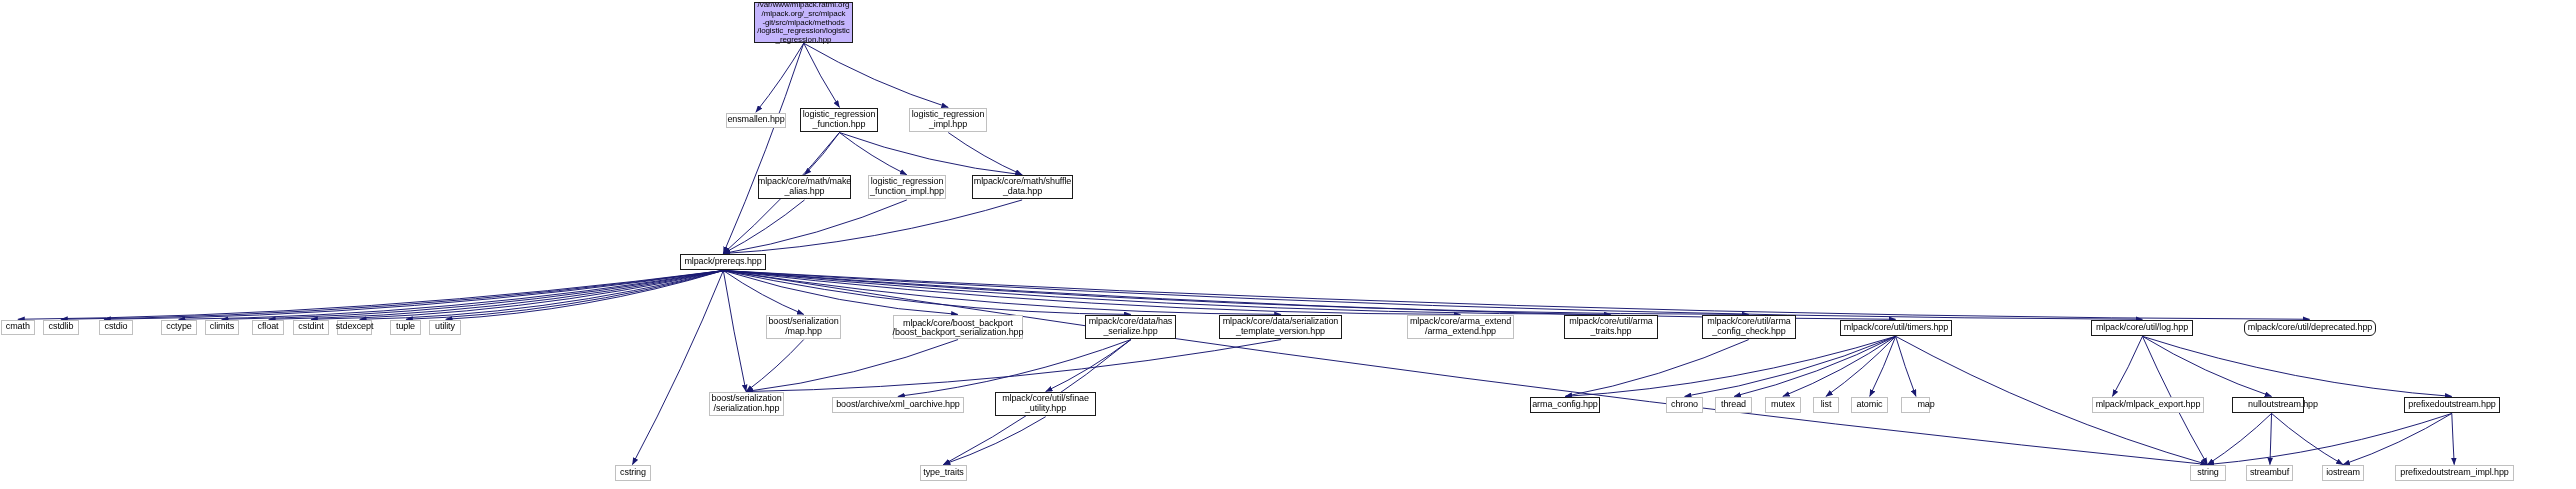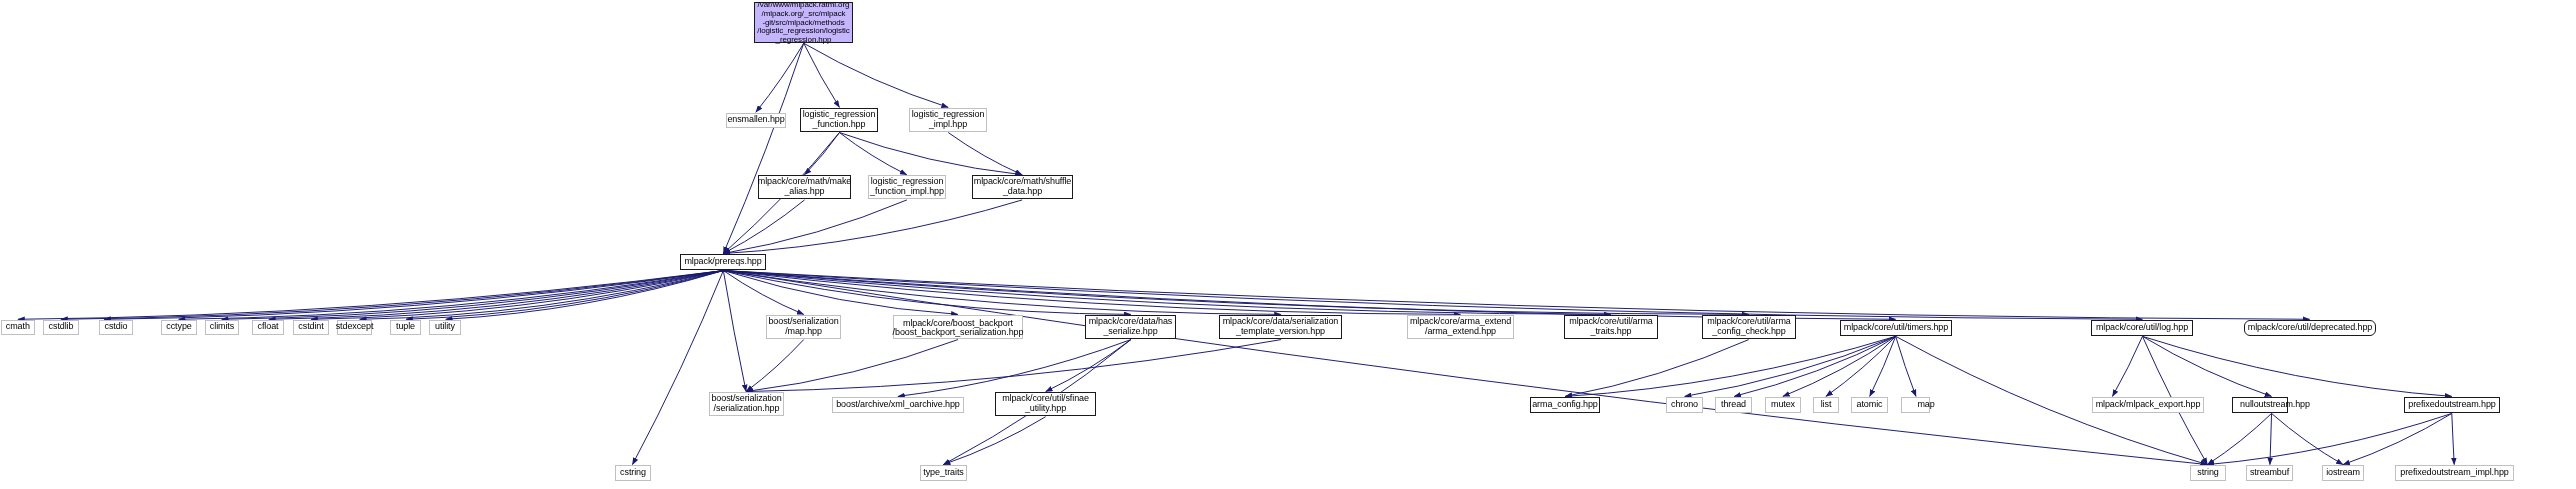--- a/index.html
+++ b/index.html
@@ -174,21 +174,21 @@
       <div class="node strong" style="left: 995px; top: 392px; width: 101px; height: 24px;"><span>mlpack/core/util/sfinae
 _utility.hpp</span></div>
       <div class="node strong" style="left: 1530px; top: 397px; width: 70px; height: 16px;"><span>arma_config.hpp</span></div>
       <div class="node" style="left: 1666px; top: 397px; width: 37px; height: 16px;"><span>chrono</span></div>
       <div class="node" style="left: 1715px; top: 397px; width: 37px; height: 16px;"><span>thread</span></div>
       <div class="node" style="left: 1765px; top: 397px; width: 36px; height: 16px;"><span>mutex</span></div>
       <div class="node" style="left: 1813px; top: 397px; width: 26px; height: 16px;"><span>list</span></div>
       <div class="node" style="left: 1851px; top: 397px; width: 37px; height: 16px;"><span>atomic</span></div>
       <div class="node" style="left: 1901px; top: 397px; width: 29px; height: 16px; padding-left: 21px;"><span>map</span></div>
       <div class="node" style="left: 2056px; top: 397px; width: 112px; height: 16px; margin-left: 36px;"><span>mlpack/mlpack_export.hpp</span></div>
-      <div class="node strong" style="left: 2232px; top: 397px; width: 56px; height: 16px; padding-left: 30px;"><span>nulloutstream.hpp</span></div>
+      <div class="node strong" style="left: 2232px; top: 397px; width: 72px; height: 16px; padding-left: 30px;"><span>nulloutstream.hpp</span></div>
       <div class="node strong" style="left: 2404px; top: 397px; width: 96px; height: 16px;"><span>prefixedoutstream.hpp</span></div>
       <div class="node" style="left: 615px; top: 465px; width: 36px; height: 16px;"><span>cstring</span></div>
       <div class="node" style="left: 920px; top: 465px; width: 47px; height: 16px; text-align: center;"><span>type_traits</span></div>
       <div class="node" style="left: 2190px; top: 465px; width: 36px; height: 16px; text-align: right;"><span>string</span></div>
       <div class="node" style="left: 2246px; top: 465px; width: 47px; height: 16px;"><span>streambuf</span></div>
       <div class="node" style="left: 2322px; top: 465px; width: 42px; height: 16px;"><span>iostream</span></div>
       <div class="node" style="left: 2395px; top: 465px; width: 119px; height: 16px;"><span>prefixedoutstream_impl.hpp</span></div>
     </div>
 </div>
 

